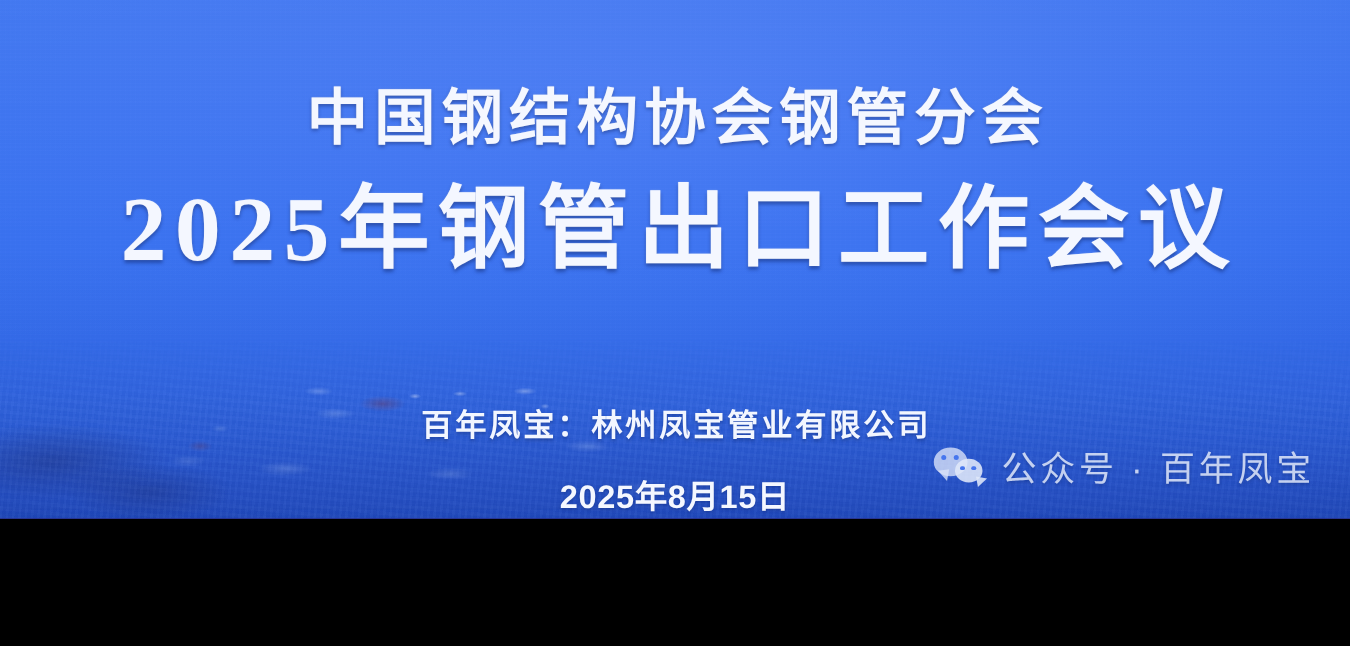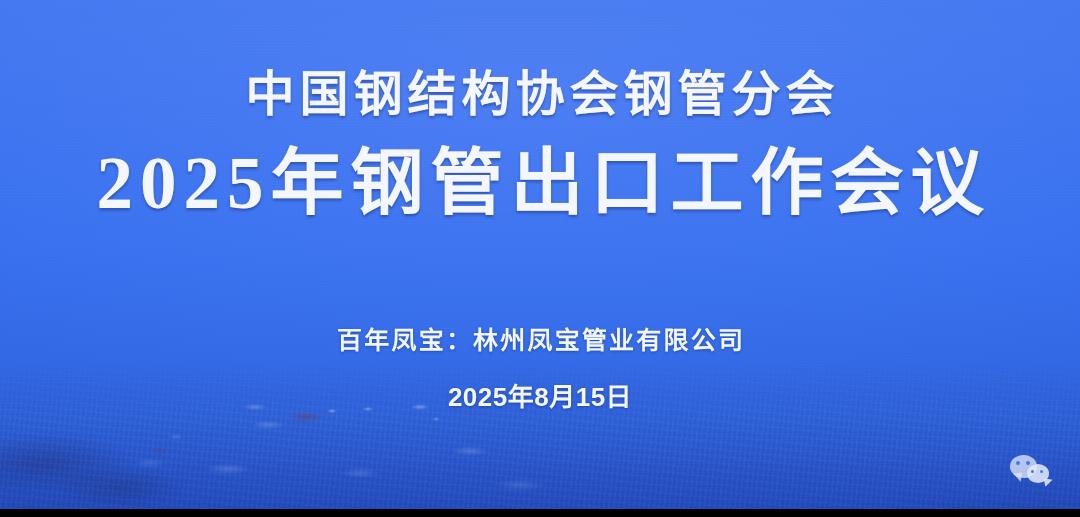--- a/index.html
+++ b/index.html
@@ -4,21 +4,21 @@
 <title>Conference Banner</title>
 <style>
   html, body {
     margin: 0;
     padding: 0;
     background: #000;
   }
   #stage {
     position: relative;
     width: 1080px;
-    height: 509px;
+    height: 415px;
     overflow: hidden;
     background: #4c1d95;
     font-family: "Liberation Sans", "DejaVu Sans", sans-serif;
     -webkit-font-smoothing: antialiased;
   }
 
   
   .bg-base {
     position: absolute;
     inset: 0;
@@ -258,15 +258,16 @@
     <div class="wechat-icon">
       <span class="bubble big"></span>
       <span class="big-tail"></span>
       <span class="bubble small"></span>
       <span class="small-tail"></span>
       <span class="eye e1"></span>
       <span class="eye e2"></span>
       <span class="eye e3"></span>
       <span class="eye e4"></span>
     </div>
+    <div class="wm-text">公众号 · 百年凤宝</div>
   </div>
 
 </div>
 
 </body></html>

